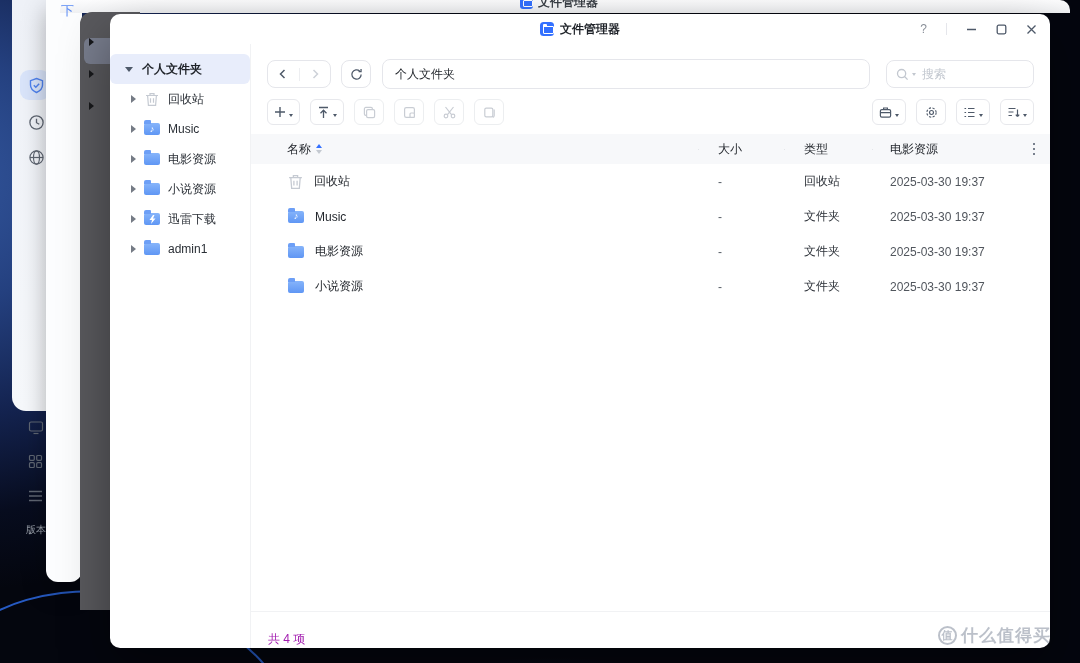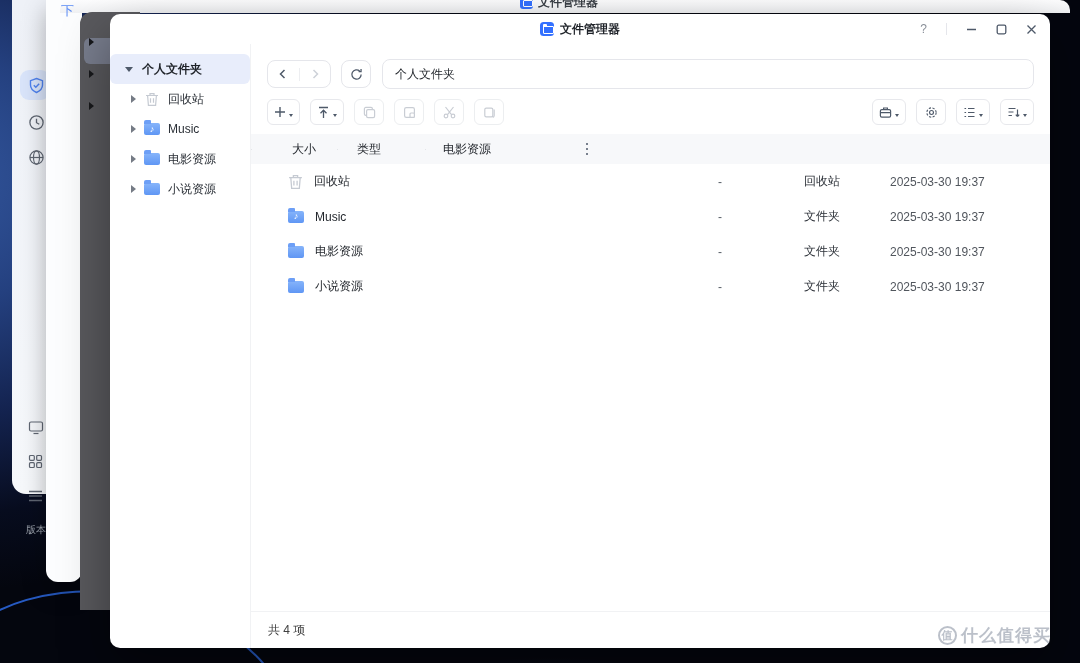--- a/index.html
+++ b/index.html
@@ -10,21 +10,21 @@
   .wallpaper { position:absolute; inset:0; z-index:0;
     background:
       radial-gradient(720px 420px at -160px 180px, #3b63ae 0%, #24407f 35%, #13224e 60%, #070c1e 82%, #04060e 100%),
       #04060e; }
   .wallpaper-arc { position:absolute; left:-80px; top:592px; width:380px; height:280px; border-radius:50%;
     border:2px solid transparent; border-top-color:#2f6ff0; opacity:.8; transform:rotate(10deg); z-index:0; }
   .wallpaper-glow { position:absolute; left:300px; top:640px; width:500px; height:60px; z-index:0;
     background:radial-gradient(60% 100% at 50% 100%, #141a3a 0%, transparent 70%); }
 
   
-  .launcher { position:absolute; left:12px; top:0; width:36px; height:494px; z-index:1;
+  .launcher { position:absolute; left:12px; top:0; width:36px; height:411px; z-index:1;
     background:linear-gradient(180deg,#eef1f7,#f6f8fb); border-radius:0 0 0 14px;padding-left:28px; }
   .launcher .tile { position:absolute; left:8px; top:70px; width:30px; height:30px; background:#d9e4fa; border-radius:9px; }
   .launcher svg { position:absolute; left:16px; }
   .launcher .txt-version { position:absolute; left:14px; top:523px; font-size:10px; color:#9aa0aa; white-space:nowrap; }
   .panel-b { position:absolute; left:46px; top:0; width:36px; height:582px; z-index:2;
     background:#fcfdfe; border-radius:0 0 12px 12px; box-shadow:0 10px 24px rgba(0,0,0,.3); }
   .dl-label { position:absolute; left:61px; top:2px; font-size:13px; color:#5a8bf5; z-index:4; }
 
   
   .peek-strip { position:absolute; left:60px; top:0; width:1010px; height:13px; z-index:2;
@@ -105,42 +105,42 @@
     display:flex; align-items:center; justify-content:center; gap:3px; padding:0 6px; color:#4e5969; }
   .tbtn .mini-caret { margin-top:7px; }
   .tbtn.disabled { color:#c9cdd4; border-color:#eceef0; }
   .tbtn svg { display:block; }
 
   
   .thead { display:flex; align-items:center; height:30px; background:#f7f8fa; margin-top:9px;
     font-size:12px; color:#1f2329; }
   .hcell { position:relative; display:flex; align-items:center; }
   .h-name { flex:1; padding-left:36px; gap:5px; }
-  .h-size { width:86px; padding-left:20px;justify-content:center; }
+  .h-size { width:86px; padding-left:20px; }
   .h-type { width:88px; padding-left:20px; }
   .h-date { width:146px; padding-left:18px; }
   .h-menu { width:32px; justify-content:center; }
   .h-size::before, .h-type::before, .h-date::before { content:""; position:absolute; left:0; top:8px;
     bottom:8px; width:1px; background:#e3e5e9; }
   .sort-stack { display:flex; flex-direction:column; gap:2px; }
   .sort-up { width:0; height:0; border-bottom:4px solid #3370ff; border-left:3.5px solid transparent; border-right:3.5px solid transparent; }
   .sort-dn { width:0; height:0; border-top:4px solid #c4c9d1; border-left:3.5px solid transparent; border-right:3.5px solid transparent; }
   .vdots { display:flex; flex-direction:column; gap:2.5px; }
   .vdots i { width:2.5px; height:2.5px; border-radius:50%; background:#4e5969; }
 
   .trow { display:flex; align-items:center; height:35px; font-size:12px; color:#1f2329; }
   .c-name { flex:1; display:flex; align-items:center; padding-left:37px; gap:11px; }
   .c-size { width:86px; padding-left:20px; color:#565d66; }
   .c-type { width:88px; padding-left:20px; color:#2c3138; }
   .c-date { width:146px; padding-left:18px; color:#51565d; }
   .c-menu { width:32px; }
 
   .spacer { flex:1; }
-  .statusbar { height:37px; flex:0 0 37px; border-top:1px solid #f1f2f4; display:flex; align-items:center;
-    padding-left:17px; font-size:12px; color:#404040; }
+  .statusbar { height:37px; flex:0 0 37px; border-top:1px solid #f1f2f4; display:flex; align-items:flex-end;
+    padding-left:17px; font-size:12px; color:#a21caf; }
 
   
   .watermark { position:absolute; left:938px; top:624px; z-index:6; display:flex; align-items:center; gap:4px;
     color:#b4bac4; font-size:17px; font-weight:700; letter-spacing:1px; opacity:.9; }
   .wm-badge { width:19px; height:19px; border:2px solid #b4bac4; border-radius:50%;
     display:flex; align-items:center; justify-content:center; font-size:11px; }
 </style>
 </head>
 <body>
 
@@ -248,20 +248,40 @@
             </span>
           <span class="side-label">电影资源</span>
         </div>
         <div class="side-row child">
           <span class="caret-right"></span>
           <span class="icon-slot">
               <span class="folder-ic"></span>
             </span>
           <span class="side-label">小说资源</span>
         </div>
+        <div class="side-row child">
+          <span class="caret-right"></span>
+          <span class="icon-slot">
+              <span class="folder-ic">
+                <span class="ov">
+                  <svg width="7" height="9" viewBox="0 0 7 9">
+                    <polygon points="4,0 0.5,5 3,5 2,9 6.5,3.5 4,3.5 5.5,0" fill="#fff"></polygon>
+                  </svg>
+                </span>
+              </span>
+            </span>
+          <span class="side-label">迅雷下载</span>
+        </div>
+        <div class="side-row child">
+          <span class="caret-right"></span>
+          <span class="icon-slot">
+              <span class="folder-ic"></span>
+            </span>
+          <span class="side-label">admin1</span>
+        </div>
       </div>
 
       <div class="content">
 
         <div class="nav-row">
           <div class="navgroup">
             <svg width="12" height="12" viewBox="0 0 12 12" fill="none" stroke="#4e5969" stroke-width="1.5">
                 <path d="M7.5 2L3.5 6l4 4"></path>
               </svg>
             <span class="nav-div"></span>
@@ -271,20 +291,28 @@
           </div>
           <div class="refresh-btn">
             <svg width="13" height="13" viewBox="0 0 14 14" fill="none" stroke="#4e5969" stroke-width="1.4">
                 <path d="M12 7A5 5 0 1 1 10.4 3.3"></path>
                 <path d="M11.9 1.2v2.6H9.3"></path>
               </svg>
           </div>
           <div class="breadcrumb">
             <span>个人文件夹</span>
           </div>
+          <div class="search">
+            <svg width="13" height="13" viewBox="0 0 13 13" fill="none" stroke="#c2c7cf" stroke-width="1.3">
+                <circle cx="5.6" cy="5.6" r="4.1"></circle>
+                <path d="M8.8 8.8l2.8 2.8"></path>
+              </svg>
+            <span class="mini-caret"></span>
+            <span>搜索</span>
+          </div>
         </div>
 
         <div class="toolbar-row">
           <div class="tleft">
             <div class="tbtn">
               <svg width="12" height="12" viewBox="0 0 12 12" stroke="currentColor" stroke-width="1.4">
                   <path d="M6 1v10M1 6h10"></path>
                 </svg>
               <span class="mini-caret"></span>
             </div>
@@ -343,20 +371,27 @@
             <div class="tbtn">
               <svg width="13" height="13" viewBox="0 0 13 13" fill="none" stroke="currentColor" stroke-width="1.2">
                   <path d="M1.5 2.5h7M1.5 6h5M1.5 9.5h3.4M10.5 3.5v7M10.5 10.5L8.8 8.6M10.5 10.5l1.7-1.9"></path>
                 </svg>
               <span class="mini-caret"></span>
             </div>
           </div>
         </div>
 
         <div class="thead">
+          <div class="hcell h-name">
+            <span>名称</span>
+            <span class="sort-stack">
+                <span class="sort-up"></span>
+                <span class="sort-dn"></span>
+              </span>
+          </div>
           <div class="hcell h-size">
               <span>大小</span>
             </div>
           <div class="hcell h-type">
               <span>类型</span>
             </div>
           <div class="hcell h-date">
               <span>电影资源</span>
             </div>
           <div class="hcell h-menu">

